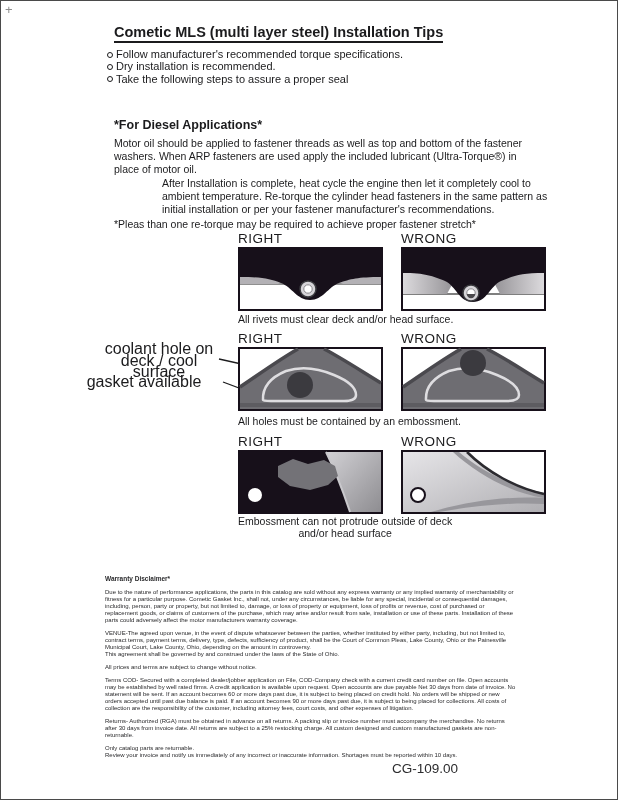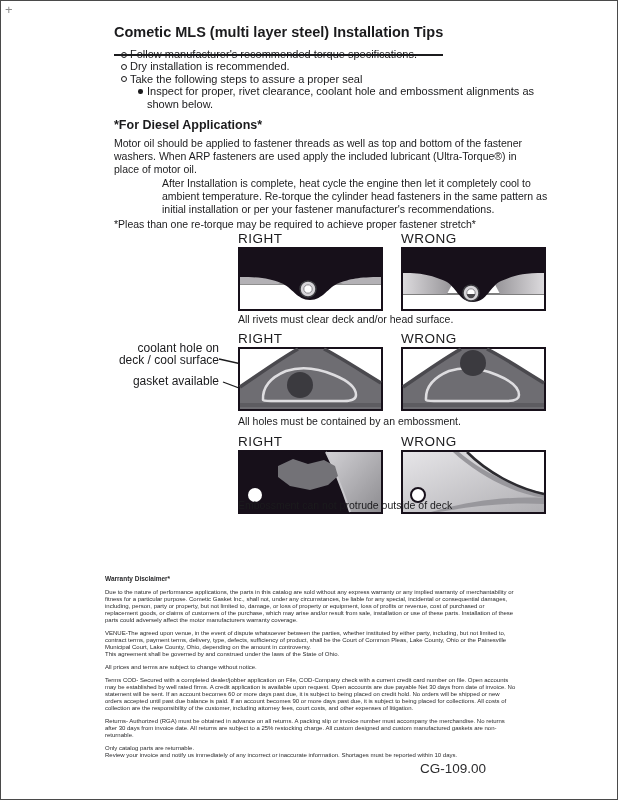--- a/index.html
+++ b/index.html
@@ -4,63 +4,62 @@
 <style>
   html,body{margin:0;padding:0;background:#e8e8e8;}
   #page{
     position:relative;width:616px;height:798px;background:#ffffff;
     border:1px solid #4a4a4a;overflow:hidden;
     font-family:"Liberation Sans","DejaVu Sans",sans-serif;color:#1b1b1d;
   }
   .abs{position:absolute;}
   #crop-mark{left:4px;top:1px;font-size:13px;color:#8d8d8d;}
   #doc-title{left:113px;top:23px;font-size:14.5px;font-weight:bold;
-    border-bottom:2px solid #1b1b1d;padding-bottom:14px;}
-  
-  #tips-list{left:120px;top:47px;width:430px;font-size:11px;line-height:12.4px;}
+    border-bottom:2px solid #1b1b1d;padding-bottom:1px;}
+  
+  #tips-list{left:106px;top:47px;width:430px;font-size:11px;line-height:12.4px;}
   .blt{position:relative;padding-left:9px;}
   .blt::before{content:"";position:absolute;left:0;top:3.5px;width:4px;height:4px;
     border:1px solid #1b1b1d;border-radius:50%;}
   .sub{position:relative;margin-left:17px;padding-left:9px;}
   .sub::before{content:"";position:absolute;left:0;top:4px;width:4.5px;height:4.5px;
     background:#1b1b1d;border-radius:50%;}
   
   #diesel-heading{left:113px;top:117px;font-size:12.5px;font-weight:bold;}
   .para{left:113px;width:408px;font-size:10.5px;line-height:13px;}
   #diesel-para1{top:136px;}
   #diesel-para2{top:176px;margin-left:48px;}
   #diesel-note{top:217px;}
   
   .dlabel{font-size:13.5px;letter-spacing:.5px;text-align:left;width:145px;}
   .panel{width:145px;height:64px;}
   .panel svg{display:block;}
   .caption{font-size:10.5px;line-height:12px;}
-  .side-label{font-size:12px;line-height:11.5px;text-align:right;}
+  .side-label{font-size:16px;line-height:11.5px;text-align:center;}
   #leader-lines{pointer-events:none;}
   
   #legal{left:104px;top:574px;width:412px;font-size:6px;line-height:7px;color:#2a2a2c;}
   #legal p{margin:0 0 6px 0;}
   #legal p.tight{margin:0;}
   #legal .lg-head{font-weight:bold;font-size:6.5px;margin:0 0 7px 0;}
-  #page-number{left:391px;top:760px;font-size:13.5px;color:#2c2c2e;margin-left:28px;}
+  #page-number{left:391px;top:760px;font-size:13.5px;color:#2c2c2e;}
 </style>
 </head>
 <body>
 
 <div id="page">
 
   <div class="abs" id="crop-mark">+</div>
 
   <div class="abs" id="doc-title">Cometic MLS (multi layer steel) Installation Tips</div>
 
   <div class="abs" id="tips-list">
     <div class="blt">Follow manufacturer's recommended torque specifications.</div>
     <div class="blt">Dry installation is recommended.</div>
     <div class="blt">Take the following steps to assure a proper seal</div>
-    <div class="sub">Inspect for proper, rivet clearance, coolant hole and embossment alignments as shown below.</div>
   </div>
 
   <div class="abs para" id="diesel-para1">Motor oil should be applied to fastener threads as well as top and bottom of the fastener washers. When ARP fasteners are used apply the included lubricant (Ultra-Torque®) in place of motor oil.</div>
   <div class="abs" id="diesel-heading">*For Diesel Applications*</div>
   <div class="abs para" id="diesel-para2">After Installation is complete, heat cycle the engine then let it completely cool to ambient temperature. Re-torque the cylinder head fasteners in the same pattern as initial installation or per your fastener manufacturer's recommendations.</div>
   <div class="abs para" id="diesel-note">*Pleas than one re-torque may be required to achieve proper fastener stretch*</div>
 
   <div class="abs dlabel" style="left:237px;top:230px;">RIGHT</div>
   <div class="abs dlabel" style="left:400px;top:230px;">WRONG</div>
 
@@ -172,22 +171,23 @@
       </defs>
       <rect x="1" y="1" width="143" height="62" fill="#ffffff" stroke="#17101a" stroke-width="2"></rect>
       <path d="M2,2 L66,2 C86,22 115,38 143,44 L143,62 L2,62 Z" fill="url(#g4)"></path>
       <path d="M58,2 C80,21 112,37 143,43 L143,48 C108,42 76,24 52,2 Z" fill="#98979c"></path>
       <path d="M30,62 C70,50 110,46 143,48 L143,54 C108,52 72,56 38,62 Z" fill="#98979c"></path>
       <path d="M66,2 C86,22 115,38 143,44" stroke="#2c2b30" stroke-width="2.5" fill="none"></path>
       <circle cx="17" cy="45" r="7" fill="#ffffff" stroke="#17101a" stroke-width="2"></circle>
     </svg>
   </div>
 
-  <div class="abs caption" style="left:237px;top:498px;text-align:center;">
+  <div class="abs caption" style="left:237px;top:514px;text-align:center;">
     <div>Embossment can not protrude outside of deck</div>
+    <div>and/or head surface</div>
   </div>
 
   <div class="abs" id="legal">
     <p class="lg-head">Warranty Disclaimer*</p>
     <p>Due to the nature of performance applications, the parts in this catalog are sold without any express warranty or any implied warranty of merchantability or fitness for a particular purpose.  Cometic Gasket Inc., shall not, under any circumstances, be liable for any special, incidental or consequential damages, including, person, party or property, but not limited to, damage, or loss of property or equipment, loss of profits or revenue, cost of purchased or replacement goods, or claims of customers of the purchase, which may arise and/or result from sale, installation or use of these parts.  Installation of these parts could adversely affect the motor manufacturers warranty coverage.</p>
     <p class="tight">VENUE-The agreed upon venue, in the event of dispute whatsoever between the parties, whether instituted by either party, including, but not limited to, contract terms, payment terms, delivery, type, defects, sufficiency of product, shall be the Court of Common Pleas, Lake County, Ohio or the Painesville Municipal Court, Lake County, Ohio, depending on the amount in controversy.</p>
     <p>This agreement shall be governed by and construed under the laws of the State of Ohio.</p>
     <p>All prices and terms are subject to change without notice.</p>
     <p>Terms COD- Secured with a completed dealer/jobber application on File, COD-Company check with a current credit card number on file.  Open accounts may be established by well rated firms.  A credit application is available upon request.  Open accounts are due payable Net 30 days from date of invoice.  No statement will be sent.  If an account becomes 60 or more days past due, it is subject to being placed on credit hold.  No orders will be shipped or new orders accepted until past due balance is paid.  If an account becomes 90 or more days past due, it is subject to being placed for collections.  All costs of collection are the responsibility of the customer, including attorney fees, court costs, and other expenses of litigation.</p>
     <p>Returns- Authorized (RGA) must be obtained in advance on all returns.  A packing slip or invoice number must accompany the merchandise.  No returns after 30 days from invoice date.  All returns are subject to a 25% restocking charge.  All custom designed and custom manufactured gaskets are non-returnable.</p>

